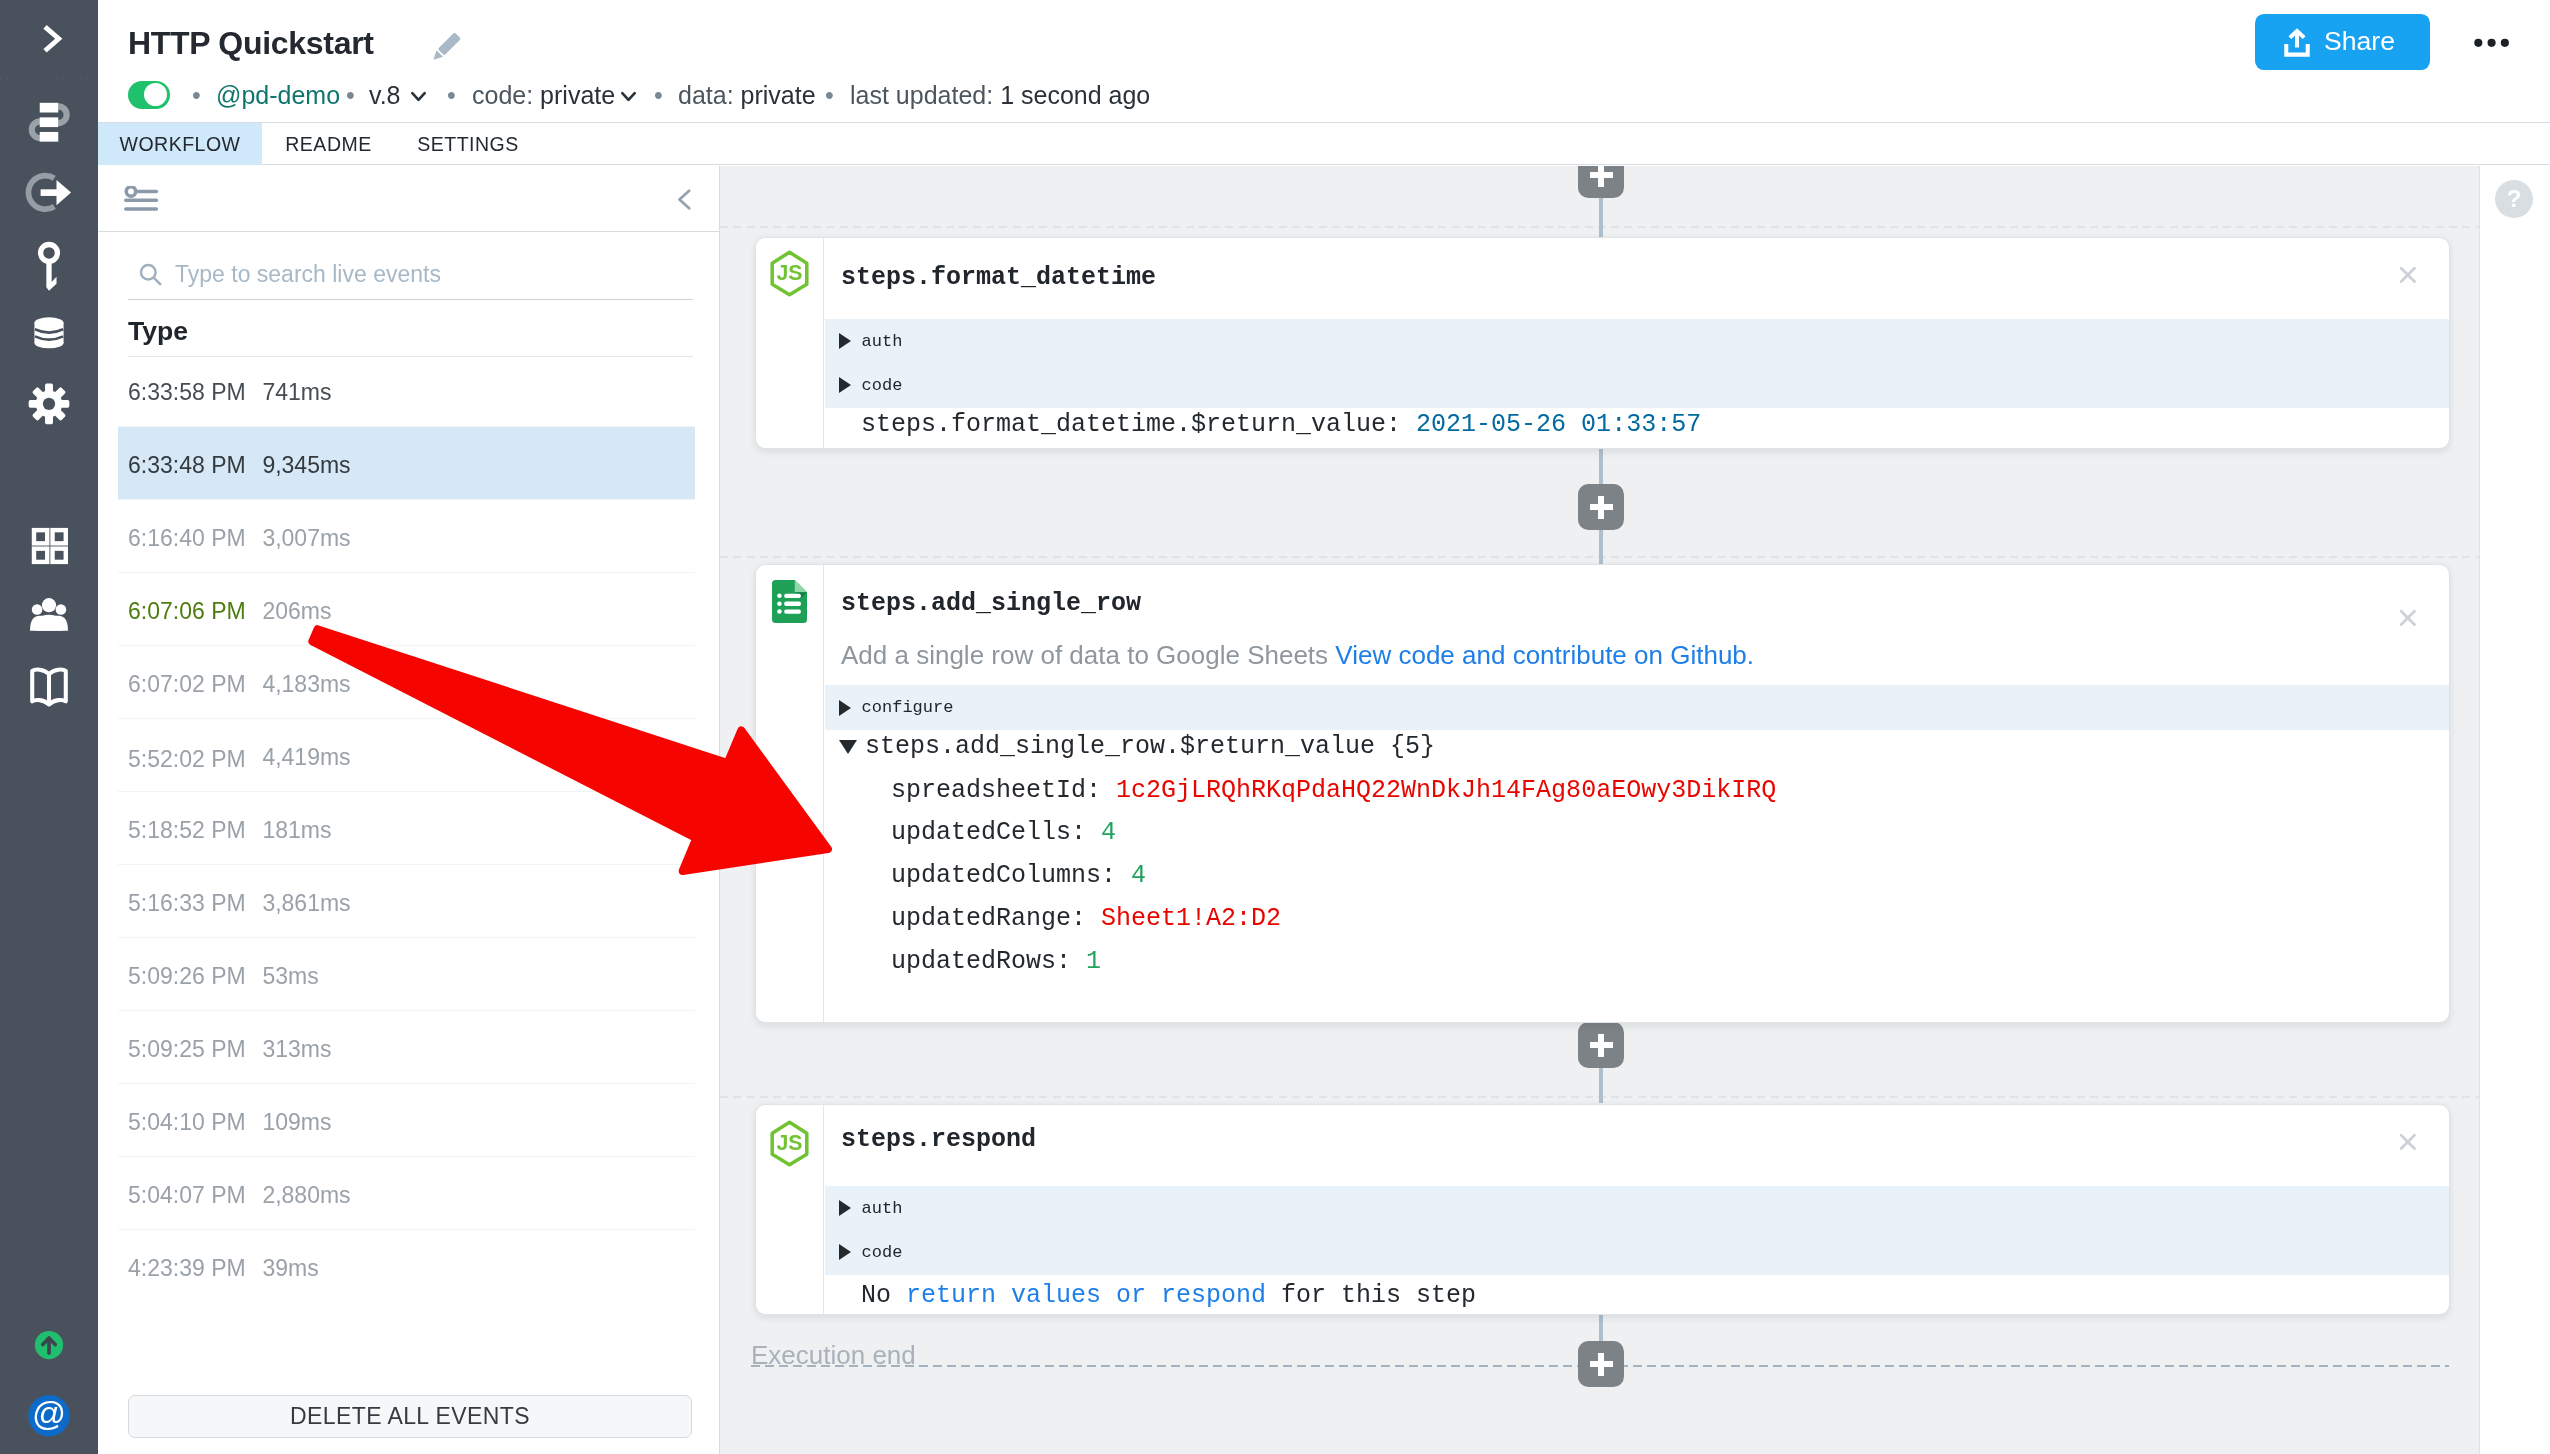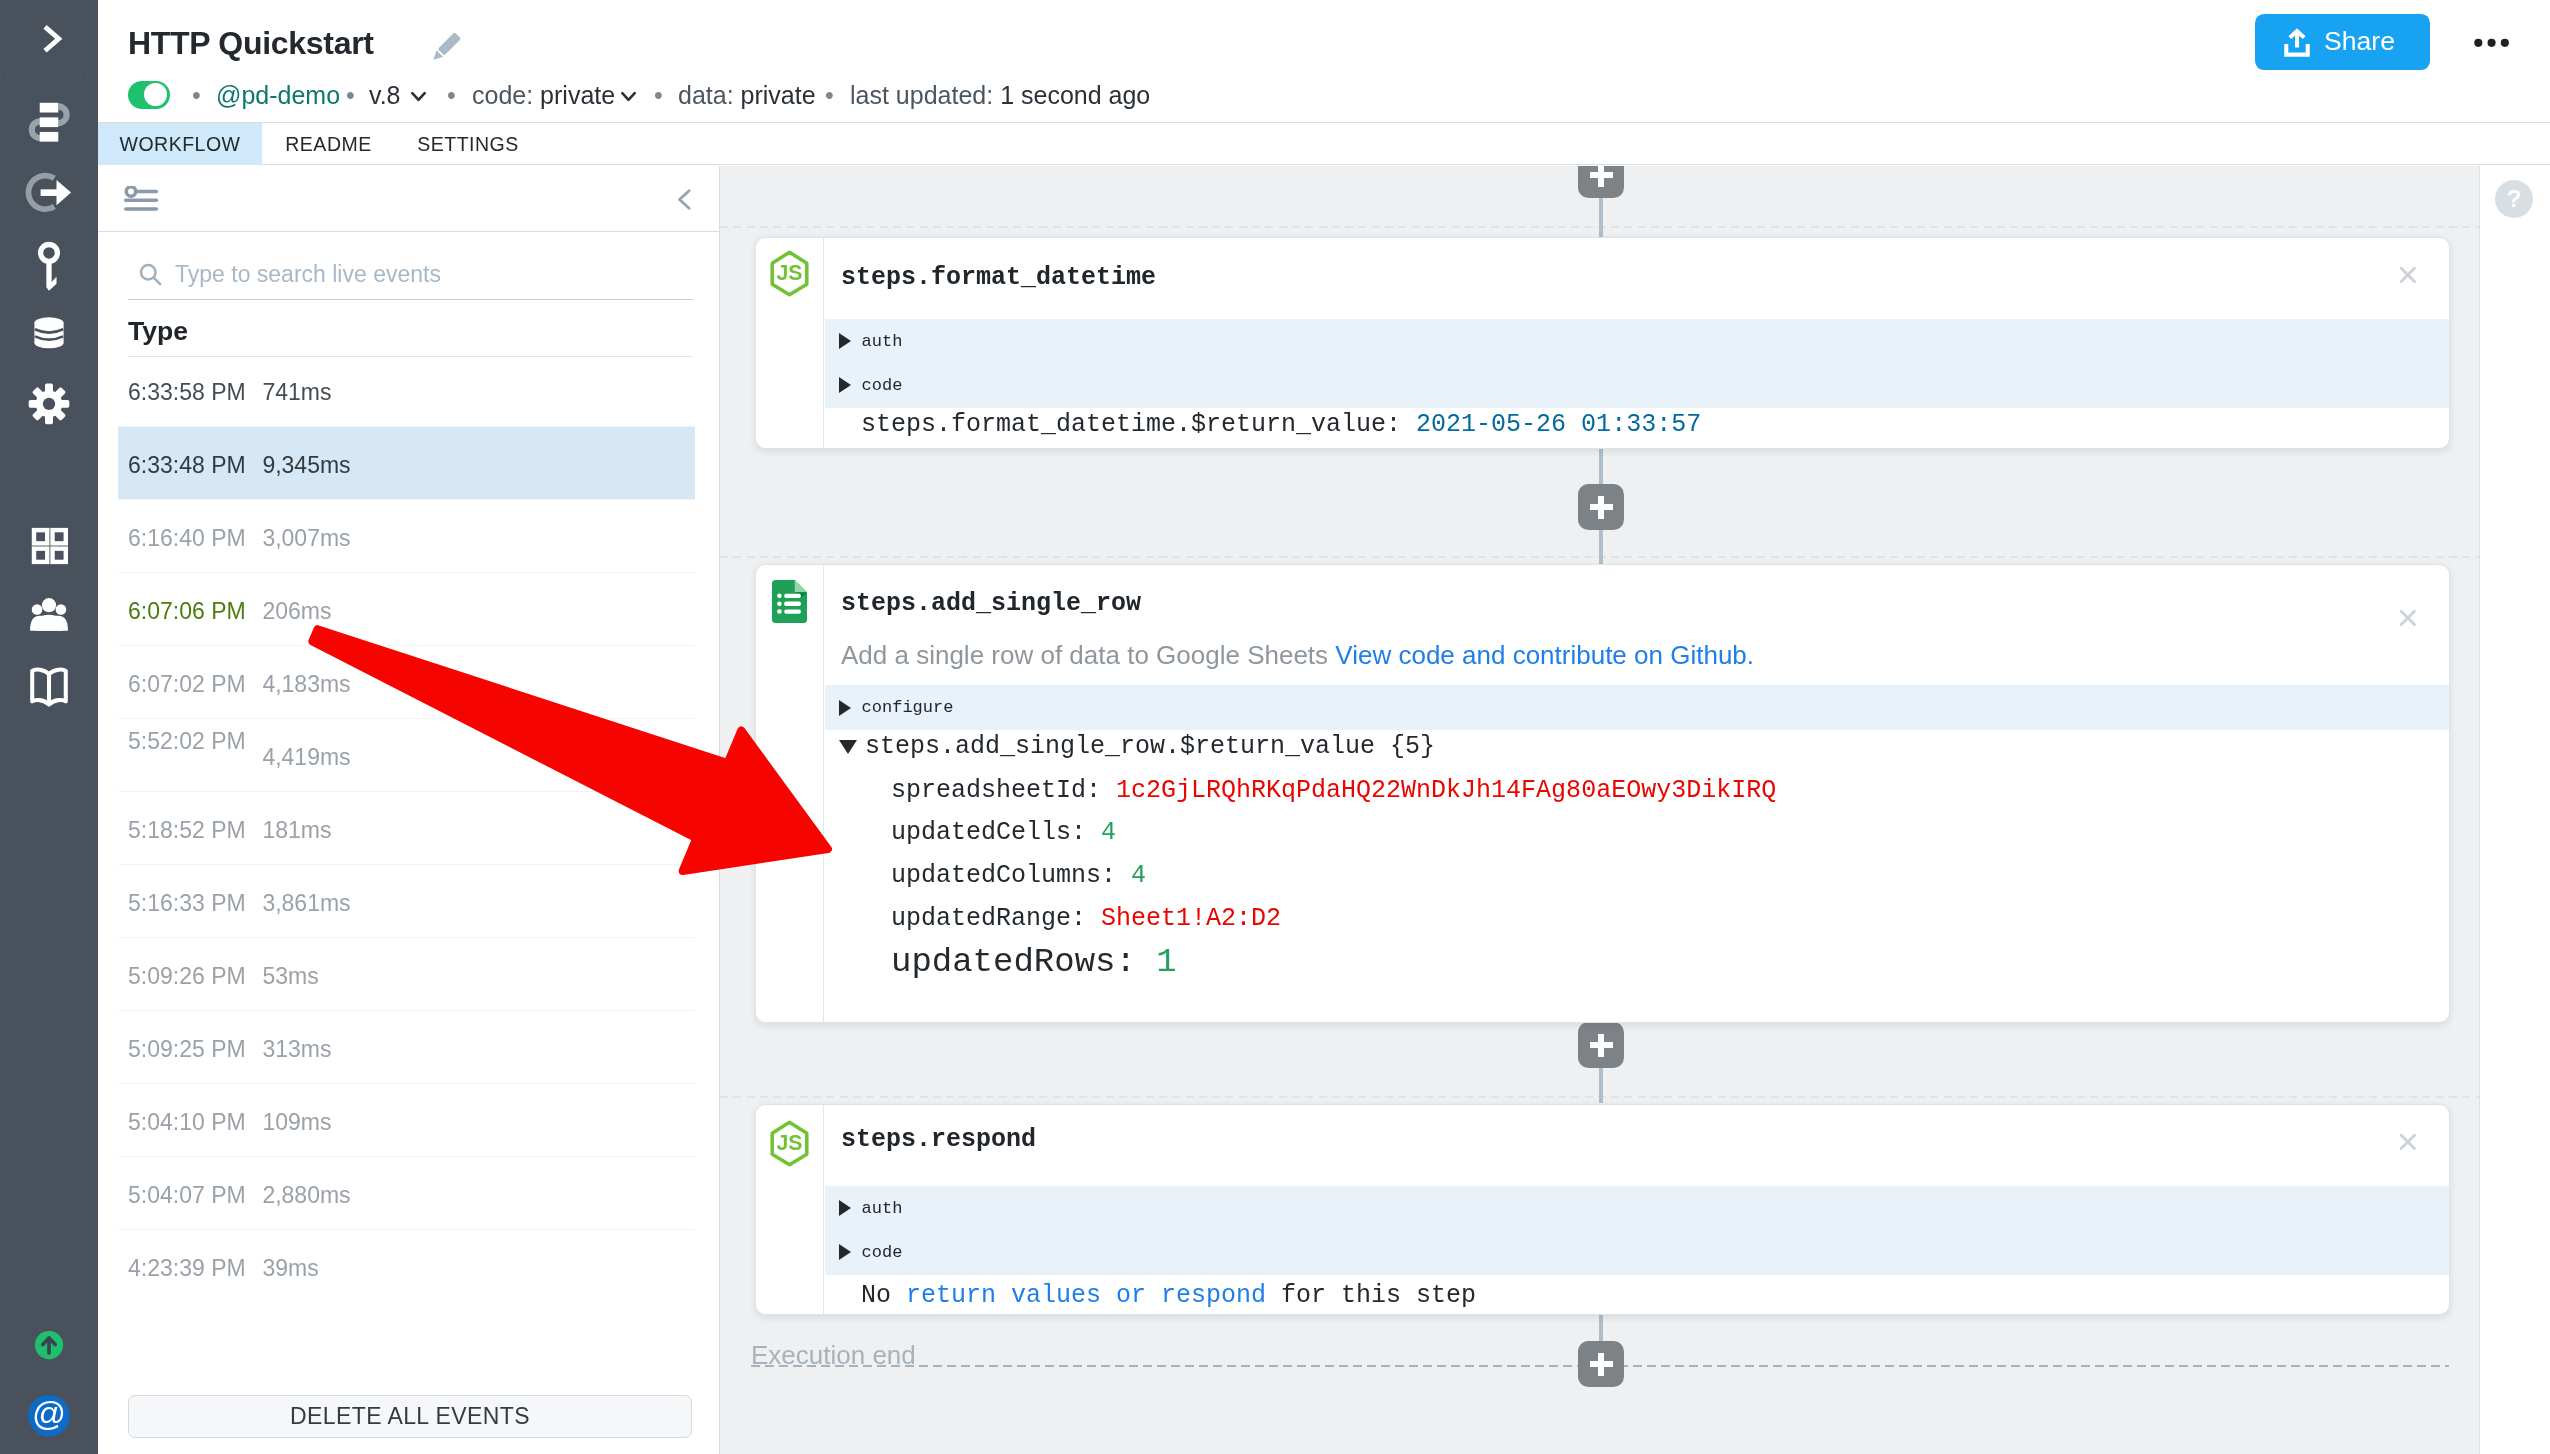--- a/index.html
+++ b/index.html
@@ -183,21 +183,21 @@
       </div>
     <div style="height:73px; border-bottom:0.9px solid #f2f3f4; position:relative;">
         <span class="abs" style="left:9.7px; top:25px; font-size:23px; color:#4d7c0f;">6:07:06 PM</span>
         <span class="abs" style="left:144px; top:25px; font-size:23px; color:#9aa1a8;">206ms</span>
       </div>
     <div style="height:73px; border-bottom:0.9px solid #f2f3f4; position:relative;">
         <span class="abs" style="left:9.7px; top:25px; font-size:23px; color:#9aa1a8;">6:07:02 PM</span>
         <span class="abs" style="left:144px; top:25px; font-size:23px; color:#9aa1a8;">4,183ms</span>
       </div>
     <div style="height:73px; border-bottom:0.9px solid #f2f3f4; position:relative;">
-        <span class="abs" style="left:9.7px; top:9px; font-size:23px; color:#9aa1a8;">5:52:02 PM</span>
+        <span class="abs" style="left:9.7px; top:27px; font-size:23px; color:#9aa1a8;">5:52:02 PM</span>
         <span class="abs" style="left:144px; top:25px; font-size:23px; color:#9aa1a8;">4,419ms</span>
       </div>
     <div style="height:73px; border-bottom:0.9px solid #f2f3f4; position:relative;">
         <span class="abs" style="left:9.7px; top:25px; font-size:23px; color:#9aa1a8;">5:18:52 PM</span>
         <span class="abs" style="left:144px; top:25px; font-size:23px; color:#9aa1a8;">181ms</span>
       </div>
     <div style="height:73px; border-bottom:0.9px solid #f2f3f4; position:relative;">
         <span class="abs" style="left:9.7px; top:25px; font-size:23px; color:#9aa1a8;">5:16:33 PM</span>
         <span class="abs" style="left:144px; top:25px; font-size:23px; color:#9aa1a8;">3,861ms</span>
       </div>
@@ -285,21 +285,21 @@
       <div class="brow" style="top:0; height:45px;">
           <span class="tri"></span>
           <span class="blabel">configure</span>
         </div>
     </div>
     <div class="abs mono" style="left:83px; top:160px; height:43px; font-size:25px; color:#24292e; display:flex; align-items:center;"><span style="display:inline-block; width:0; height:0; border-top:14px solid #24292e; border-left:9.7px solid transparent; border-right:9.7px solid transparent; margin-right:8px;"></span>steps.add_single_row.$return_value&nbsp;{5}</div>
     <div class="abs mono" style="left:135px; top:204px; height:43px; font-size:25px; color:#24292e; display:flex; align-items:center;">spreadsheetId: <span style="color:#e80600;">&nbsp;1c2GjLRQhRKqPdaHQ22WnDkJh14FAg80aEOwy3DikIRQ</span></div>
     <div class="abs mono" style="left:135px; top:246px; height:43px; font-size:25px; color:#24292e; display:flex; align-items:center;">updatedCells: <span style="color:#22a25c;">&nbsp;4</span></div>
     <div class="abs mono" style="left:135px; top:289px; height:43px; font-size:25px; color:#24292e; display:flex; align-items:center;">updatedColumns: <span style="color:#22a25c;">&nbsp;4</span></div>
     <div class="abs mono" style="left:135px; top:332px; height:43px; font-size:25px; color:#24292e; display:flex; align-items:center;">updatedRange: <span style="color:#e80600;">&nbsp;Sheet1!A2:D2</span></div>
-    <div class="abs mono" style="left:135px; top:375px; height:43px; font-size:34px; color:#24292e; display:flex; align-items:center;">updatedRows: <span style="color:#22a25c;">&nbsp;1</span></div>
+    <div class="abs mono" style="left:135px; top:375px; height:43px; font-size:25px; color:#24292e; display:flex; align-items:center;">updatedRows: <span style="color:#22a25c;">&nbsp;1</span></div>
   </div>
 
   <div class="card" style="top:938px; height:211px;">
     <div class="cardstrip"></div>
     <svg class="abs" style="left:14px; top:15px;" width="39" height="47" viewBox="0 0 44 53" fill="none">
       <polygon points="22,2.5 41.5,14.8 41.5,38.6 22,50.5 2.5,38.6 2.5,14.8" stroke="#72c334" stroke-width="4" stroke-linejoin="round"></polygon>
       <text x="22" y="34" text-anchor="middle" font-family="Liberation Sans" font-size="24" font-weight="bold" fill="#72c334">JS</text>
     </svg>
     <div class="ctitle" style="top:20.4px;">steps.respond</div>
     <svg class="cx" style="top:27.5px;" width="17.7" height="17.7" viewBox="0 0 20 20" stroke="#ccd2d8" stroke-width="3.2" stroke-linecap="round">

